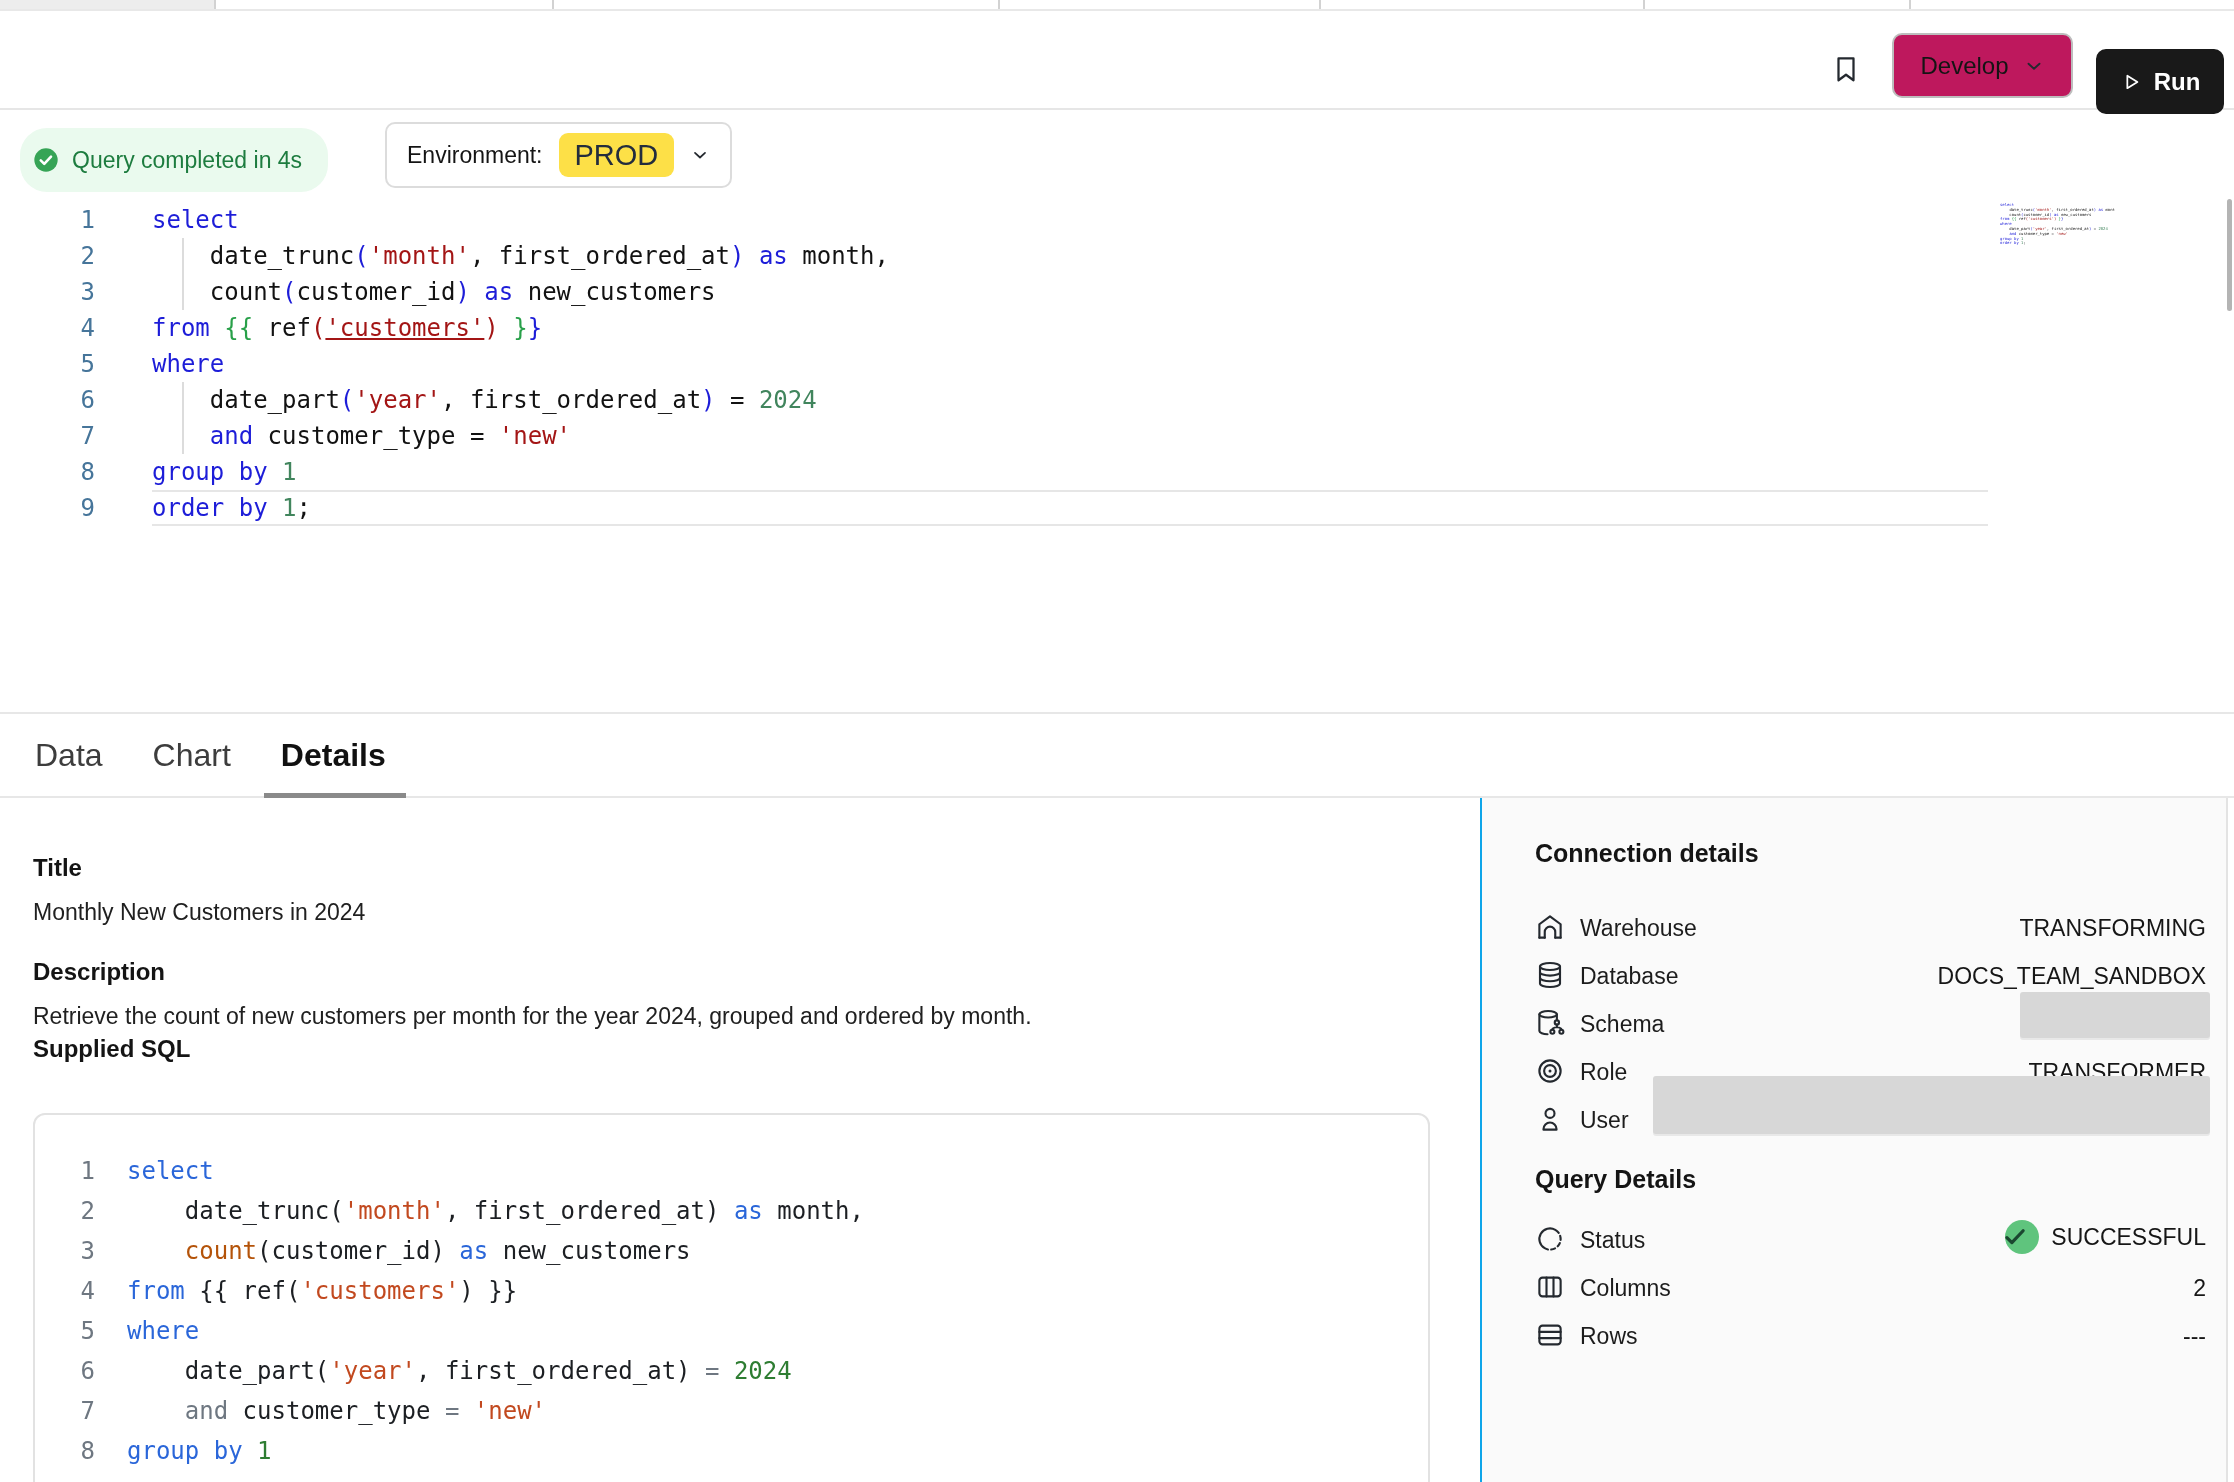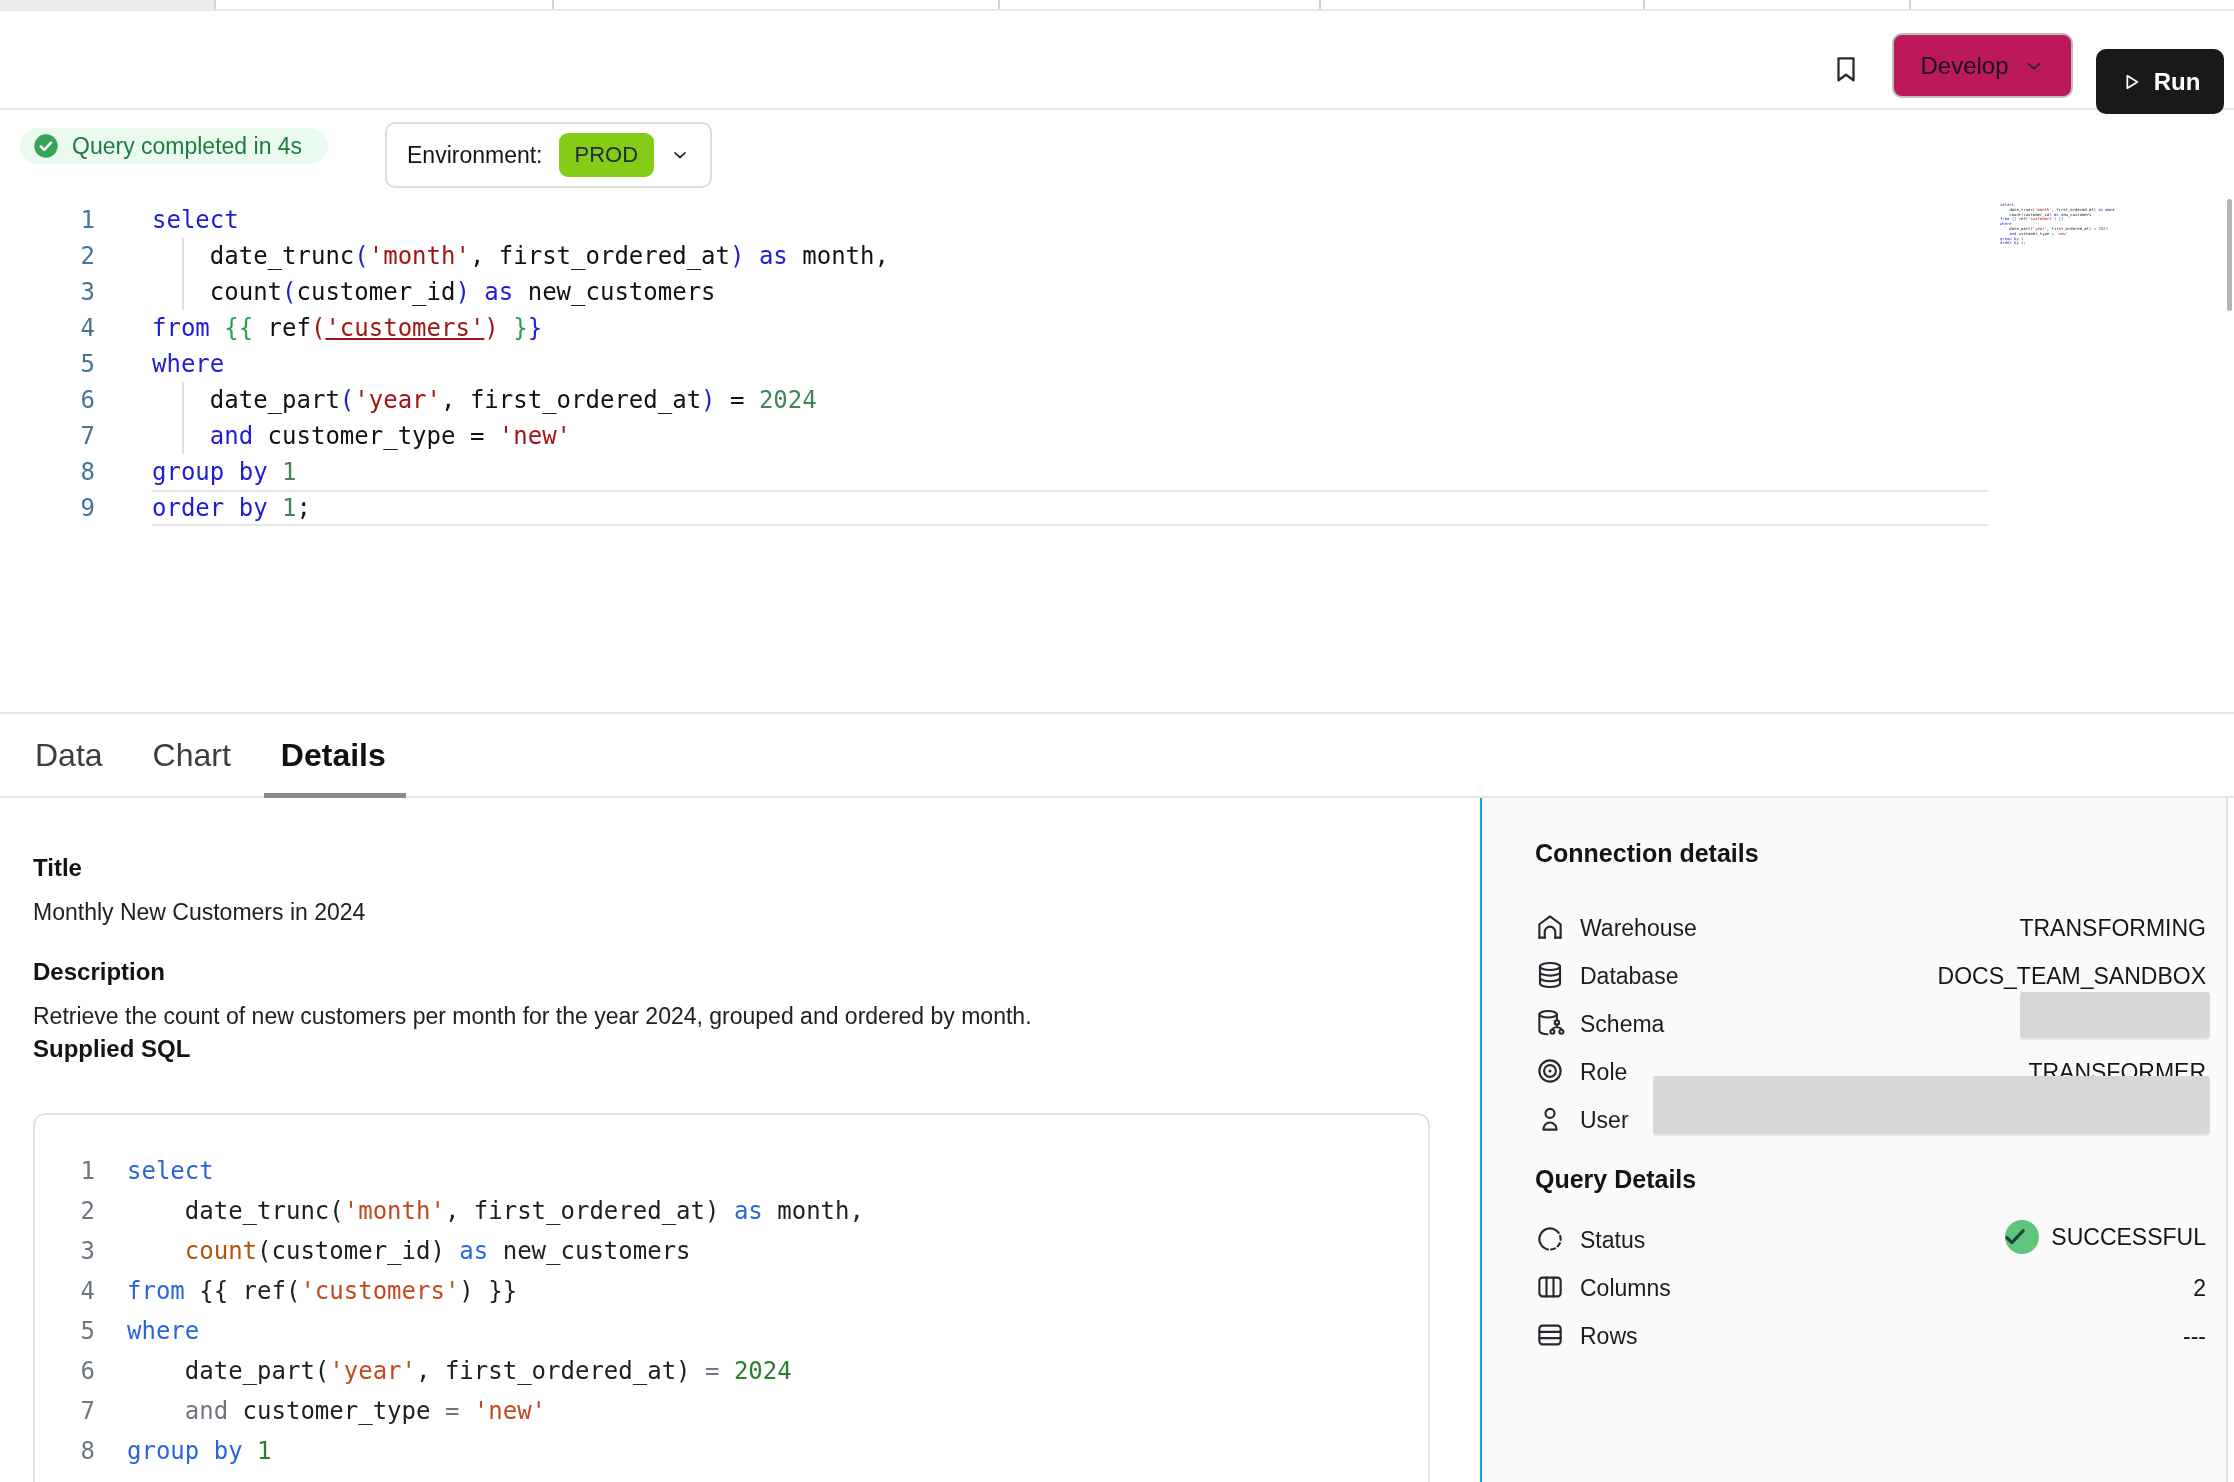--- a/index.html
+++ b/index.html
@@ -12,25 +12,25 @@
   .strip-div{position:absolute;top:0;width:2px;height:9px;background:#d2d2d2;}
 
   
   .app-header{position:absolute;left:0;top:11px;width:2234px;height:99px;background:#fff;border-bottom:2px solid #e6e6e6;box-sizing:border-box;}
   .bookmark{position:absolute;left:1828px;top:36px;width:36px;height:44px;display:flex;align-items:center;justify-content:center;cursor:pointer;}
   .btn{position:absolute;top:22px;height:65px;border-radius:10px;display:flex;align-items:center;justify-content:center;gap:14px;box-sizing:border-box;cursor:pointer;}
   .btn-develop{left:1892px;width:181px;background:#be185d;border:2px solid #bdbdbd;font-size:24px;font-weight:500;color:#141414;}
   .btn-run{left:2096px;width:128px;background:#191919;border:2px solid #191919;color:#fff;font-size:24px;font-weight:600;gap:12px;margin-top:16px;}
 
   
-  .status-pill{position:absolute;left:20px;top:128px;height:36px;border-radius:27px;background:#eafaee;display:flex;align-items:center;gap:12px;padding:0 26px 0 12px;text-align:right;}
+  .status-pill{position:absolute;left:20px;top:128px;height:64px;border-radius:27px;background:#eafaee;display:flex;align-items:center;gap:12px;padding:0 26px 0 12px;text-align:right;}
   .status-pill .txt{font-size:23px;font-weight:500;color:#1d7c3f;}
   .env-control{position:absolute;left:385px;top:122px;height:66px;border:2px solid #dcdcdc;border-radius:10px;background:#fff;display:flex;align-items:center;gap:16px;padding:0 20px;box-sizing:border-box;cursor:pointer;}
   .env-control .lbl{font-size:23px;color:#141414;}
-  .env-chip{background:#84cc16;border-radius:9px;height:44px;display:flex;align-items:center;padding:0 16px;font-size:22px;font-weight:500;color:#232c3d;}
+  .env-chip{background:#fde047;border-radius:9px;height:44px;display:flex;align-items:center;padding:0 16px;font-size:29px;font-weight:500;color:#232c3d;}
 
   
   .code-line{display:flex;align-items:center;}
   .code-line .ln{flex:none;text-align:right;}
   .code-line .code{white-space:pre;position:relative;}
 
   
   .cm{position:absolute;left:0;top:202px;width:2234px;font-family:"DejaVu Sans Mono",monospace;font-size:24px;}
   .cm .code-line{height:36px;line-height:36px;}
   .cm .ln{width:95px;color:#46759a;}

